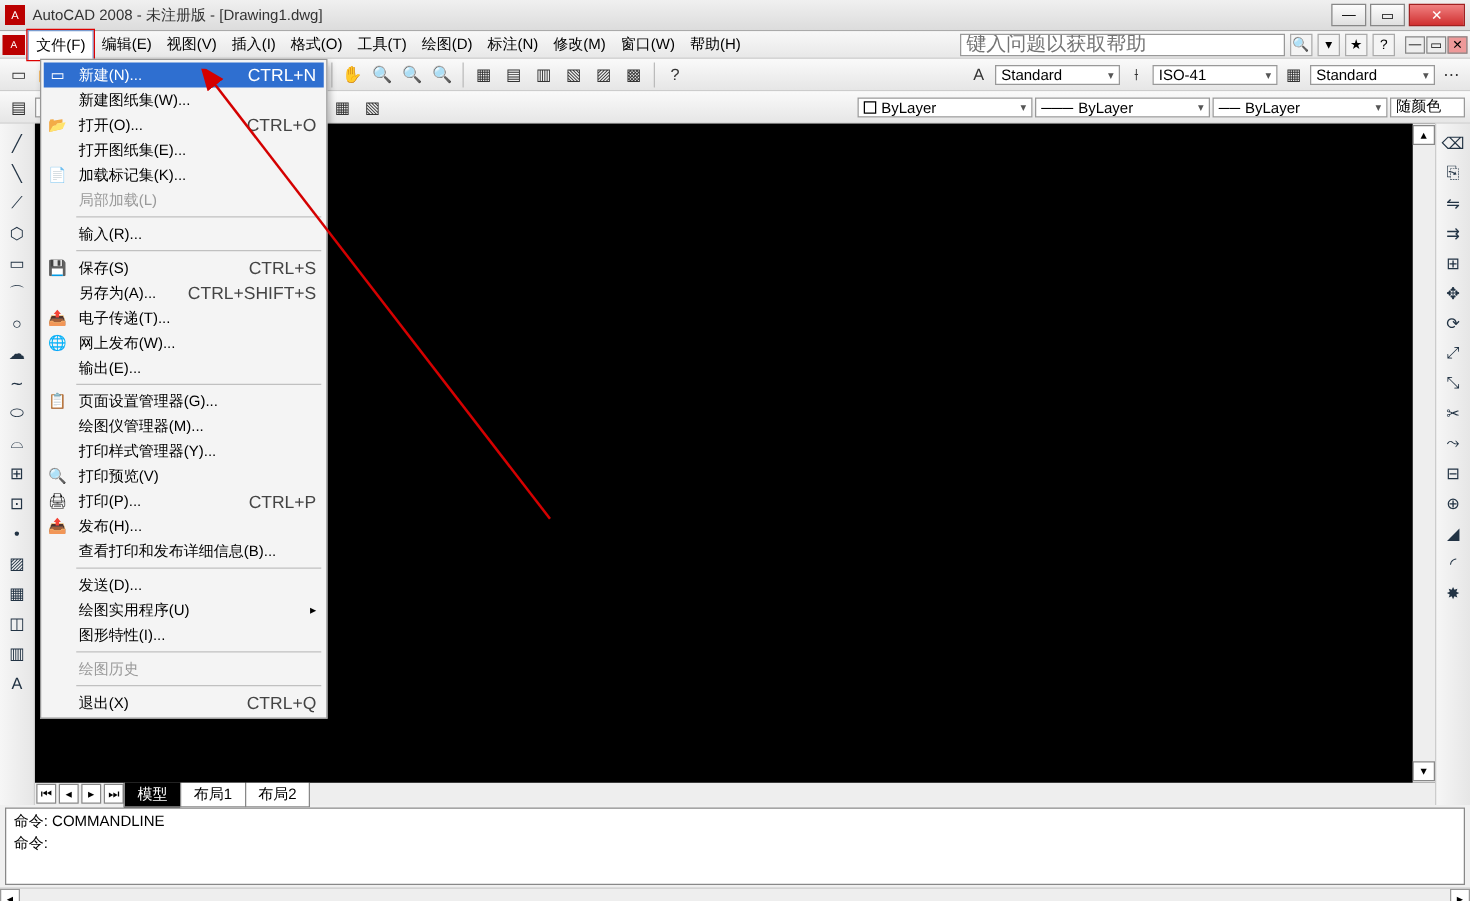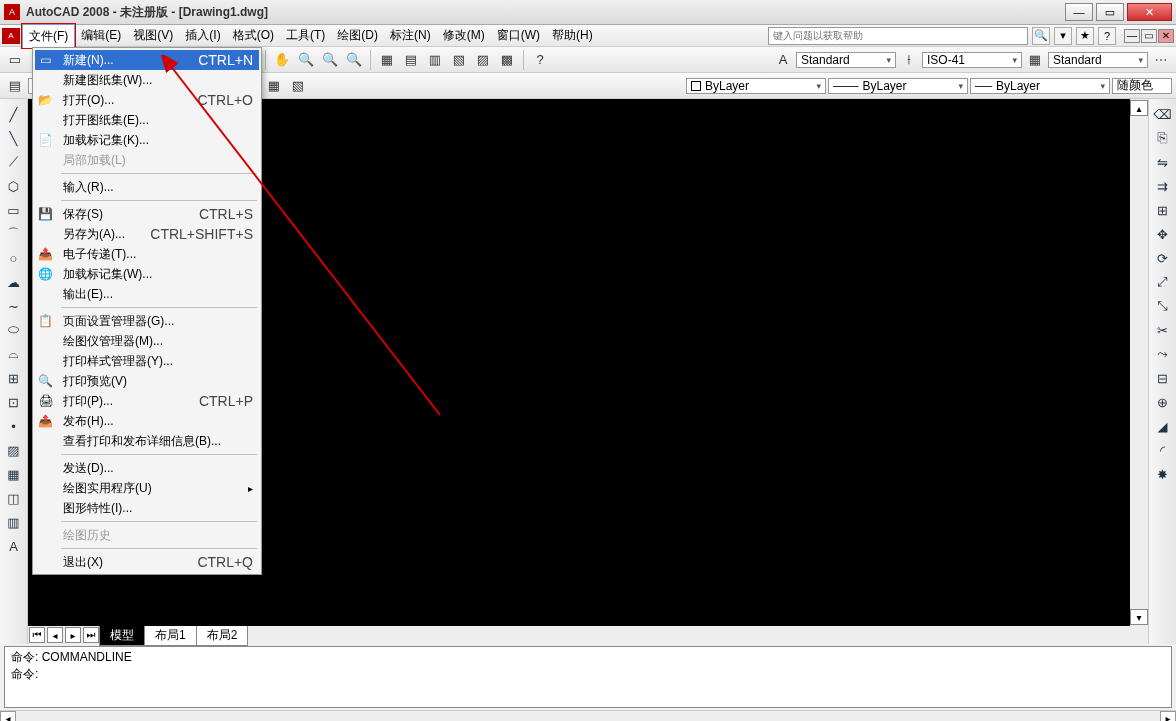--- a/index.html
+++ b/index.html
@@ -1,32 +1,32 @@
 <!DOCTYPE html>
 <html><head>
 <meta charset="utf-8">
 <style>
 * { margin:0; padding:0; box-sizing:border-box; font-family:"Microsoft YaHei","SimSun",Tahoma,sans-serif; font-size:12px; }
 body { background:#f0f0f0; width:1176px; height:721px; overflow:hidden; position:relative; }
 
 
 .titlebar { height:25px; background:linear-gradient(#f0f0f0,#dcdcdc); display:flex; align-items:center; padding:0 4px; border-bottom:1px solid #aaa; }
 .titlebar .icon { width:16px; height:16px; background:#b00; margin-right:6px; display:inline-flex;align-items:center;justify-content:center;color:#fff;font-size:9px;}
-.titlebar .title { flex:0 0 auto; color:#333;font-weight:bold;}
+.titlebar .title { flex:0 0 auto; color:#333;}
 .winbtns { margin-left:auto; display:flex; gap:3px;}
 .winbtn { width:28px; height:18px; border:1px solid #888; background:linear-gradient(#fdfdfd,#e0e0e0); display:inline-flex;align-items:center;justify-content:center; font-size:11px;}
 .winbtn.close { background:linear-gradient(#f08080,#d03030); color:#fff; border-color:#a02020; width:45px;}
 
 
 .menubar { height:22px; background:linear-gradient(#f8f8f8,#e8e8e8); display:flex; align-items:center; padding:0 2px; border-bottom:1px solid #ccc; position:relative;}
 .menubar .appicon{width:18px;height:16px;background:#b00;margin-right:2px;display:inline-flex;align-items:center;justify-content:center;color:#fff;font-size:8px;}
 .menuitem { padding:3px 6px; cursor:pointer; }
 .menuitem.active { background:#fff; border:1px solid #7a9ccf; border-bottom:none; outline:1px solid #d00;}
 .helpbox { margin-left:auto; display:flex; align-items:center; gap:4px; padding-right:4px;}
-.helpbox input { width:260px; height:18px; border:1px solid #999; padding:4px 4px; font-size:10px; color:#888;}
+.helpbox input { width:260px; height:18px; border:1px solid #999; padding:4px 4px; font-size:16px; color:#888;}
 .helpbox .ib { width:18px; height:18px; border:1px solid #aaa; background:#f4f4f4; display:inline-flex;align-items:center;justify-content:center;font-size:11px;}
 .mdi {display:flex;gap:1px;margin-left:4px;}
 .mdi span{width:16px;height:14px;border:1px solid #888;background:#eee;display:inline-flex;align-items:center;justify-content:center;font-size:10px;}
 .mdi span.cl{background:#e99;}
 
 
 .tbrow { height:26px; background:linear-gradient(#fafafa,#e6e6e6); border-bottom:1px solid #ccc; display:flex; align-items:center; padding:0 4px; gap:2px;}
 .tb { width:22px; height:22px; border:1px solid transparent; display:inline-flex;align-items:center;justify-content:center; font-size:13px; color:#333;}
 .sep { width:1px; height:20px; background:#bbb; margin:0 3px;}
 .dd { height:16px; border:1px solid #999; background:#fff; display:flex; align-items:center; padding:0 4px; gap:4px; min-width:0;}
@@ -322,21 +322,21 @@
       <span class="lbl">另存为(A)...</span>
       <span class="sc">CTRL+SHIFT+S</span>
     </div>
     <div class="row">
       <span class="ico">📤</span>
       <span class="lbl">电子传递(T)...</span>
       <span class="sc"></span>
     </div>
     <div class="row">
       <span class="ico">🌐</span>
-      <span class="lbl">加载标记集(W)...</span>
+      <span class="lbl">网上发布(W)...</span>
       <span class="sc"></span>
     </div>
     <div class="row">
       <span class="ico"></span>
       <span class="lbl">输出(E)...</span>
       <span class="sc"></span>
     </div>
     <hr>
     <div class="row">
       <span class="ico">📋</span>

